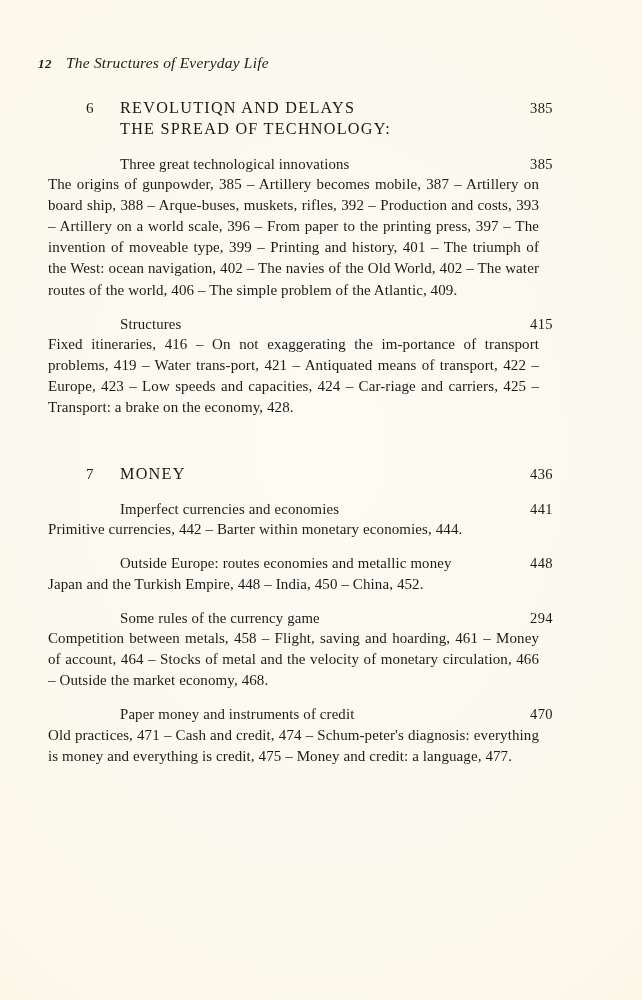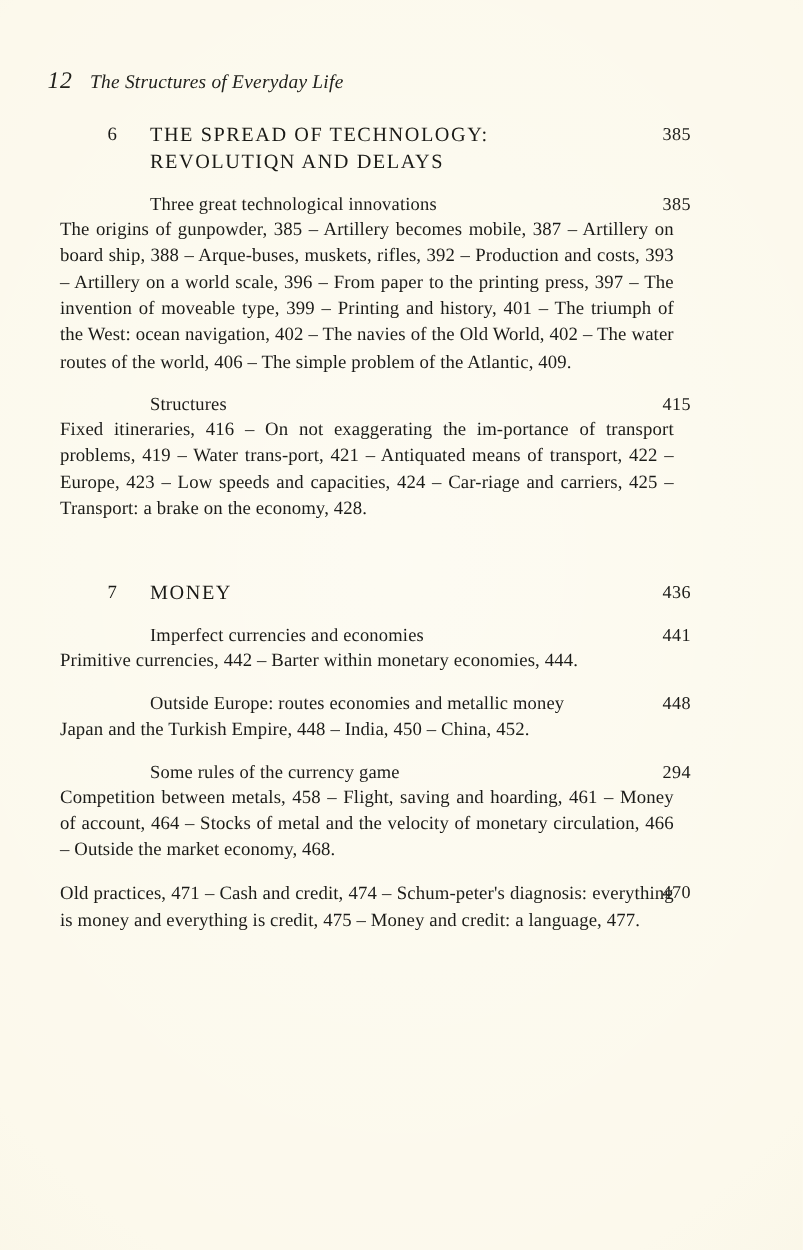--- a/index.html
+++ b/index.html
@@ -40,22 +40,23 @@
     display: flex;
     align-items: baseline;
     gap: 14px;
     font-style: italic;
     font-size: 15.5px;
     letter-spacing: 0.2px;
     color: #22221d;
   }
   .folio {
     font-style: italic;
-    font-size: 19px;
+    font-size: 13px;
     letter-spacing: 0.5px;
+    font-weight: bold;
   }
 
   
   .toc {
     position: absolute;
     left: 0;
     right: 0;
     top: 98px;
   }
 
@@ -148,22 +149,22 @@
   <div class="running-head">
     <span class="folio">12</span>
     <span class="running-title">The Structures of Everyday Life</span>
   </div>
 
   <div class="toc">
       <div class="chapter">
         <div class="chapter-head">
           <span class="chap-num">6</span>
           <span class="chap-title">
+            <span class="line">REVOLUTIQN AND DELAYS</span>
             <span class="line">THE SPREAD OF TECHNOLOGY:</span>
-            <span class="line">REVOLUTIQN AND DELAYS</span>
           </span>
           <span class="chap-page">385</span>
         </div>
         <div class="section">
           <div class="section-head">
             <div class="sec-title">Three great technological innovations</div>
             <span class="sec-page">385</span>
           </div>
           <div class="sec-body last-line-left">The origins of gunpowder, 385 – Artillery becomes mobile, 387 – Artillery on board ship, 388 – Arque-buses, muskets, rifles, 392 – Production and costs, 393 – Artillery on a world scale, 396 – From paper to the printing press, 397 – The invention of moveable type, 399 – Printing and history, 401 – The triumph of the West: ocean navigation, 402 – The navies of the Old World, 402 – The water routes of the world, 406 – The simple problem of the Atlantic, 409.</div>
         </div>
@@ -199,20 +200,21 @@
         </div>
         <div class="section">
           <div class="section-head">
             <div class="sec-title">Some rules of the currency game</div>
             <span class="sec-page">294</span>
           </div>
           <div class="sec-body last-line-left">Competition between metals, 458 – Flight, saving and hoarding, 461 – Money of account, 464 – Stocks of metal and the velocity of monetary circulation, 466 – Outside the market economy, 468.</div>
         </div>
         <div class="section">
           <div class="section-head">
+            <div class="sec-title">Paper money and instruments of credit</div>
             <span class="sec-page">470</span>
           </div>
           <div class="sec-body last-line-left">Old practices, 471 – Cash and credit, 474 – Schum-peter's diagnosis: everything is money and everything is credit, 475 – Money and credit: a language, 477.</div>
         </div>
       </div>
     </div>
 
 </div>
 
 </body></html>

